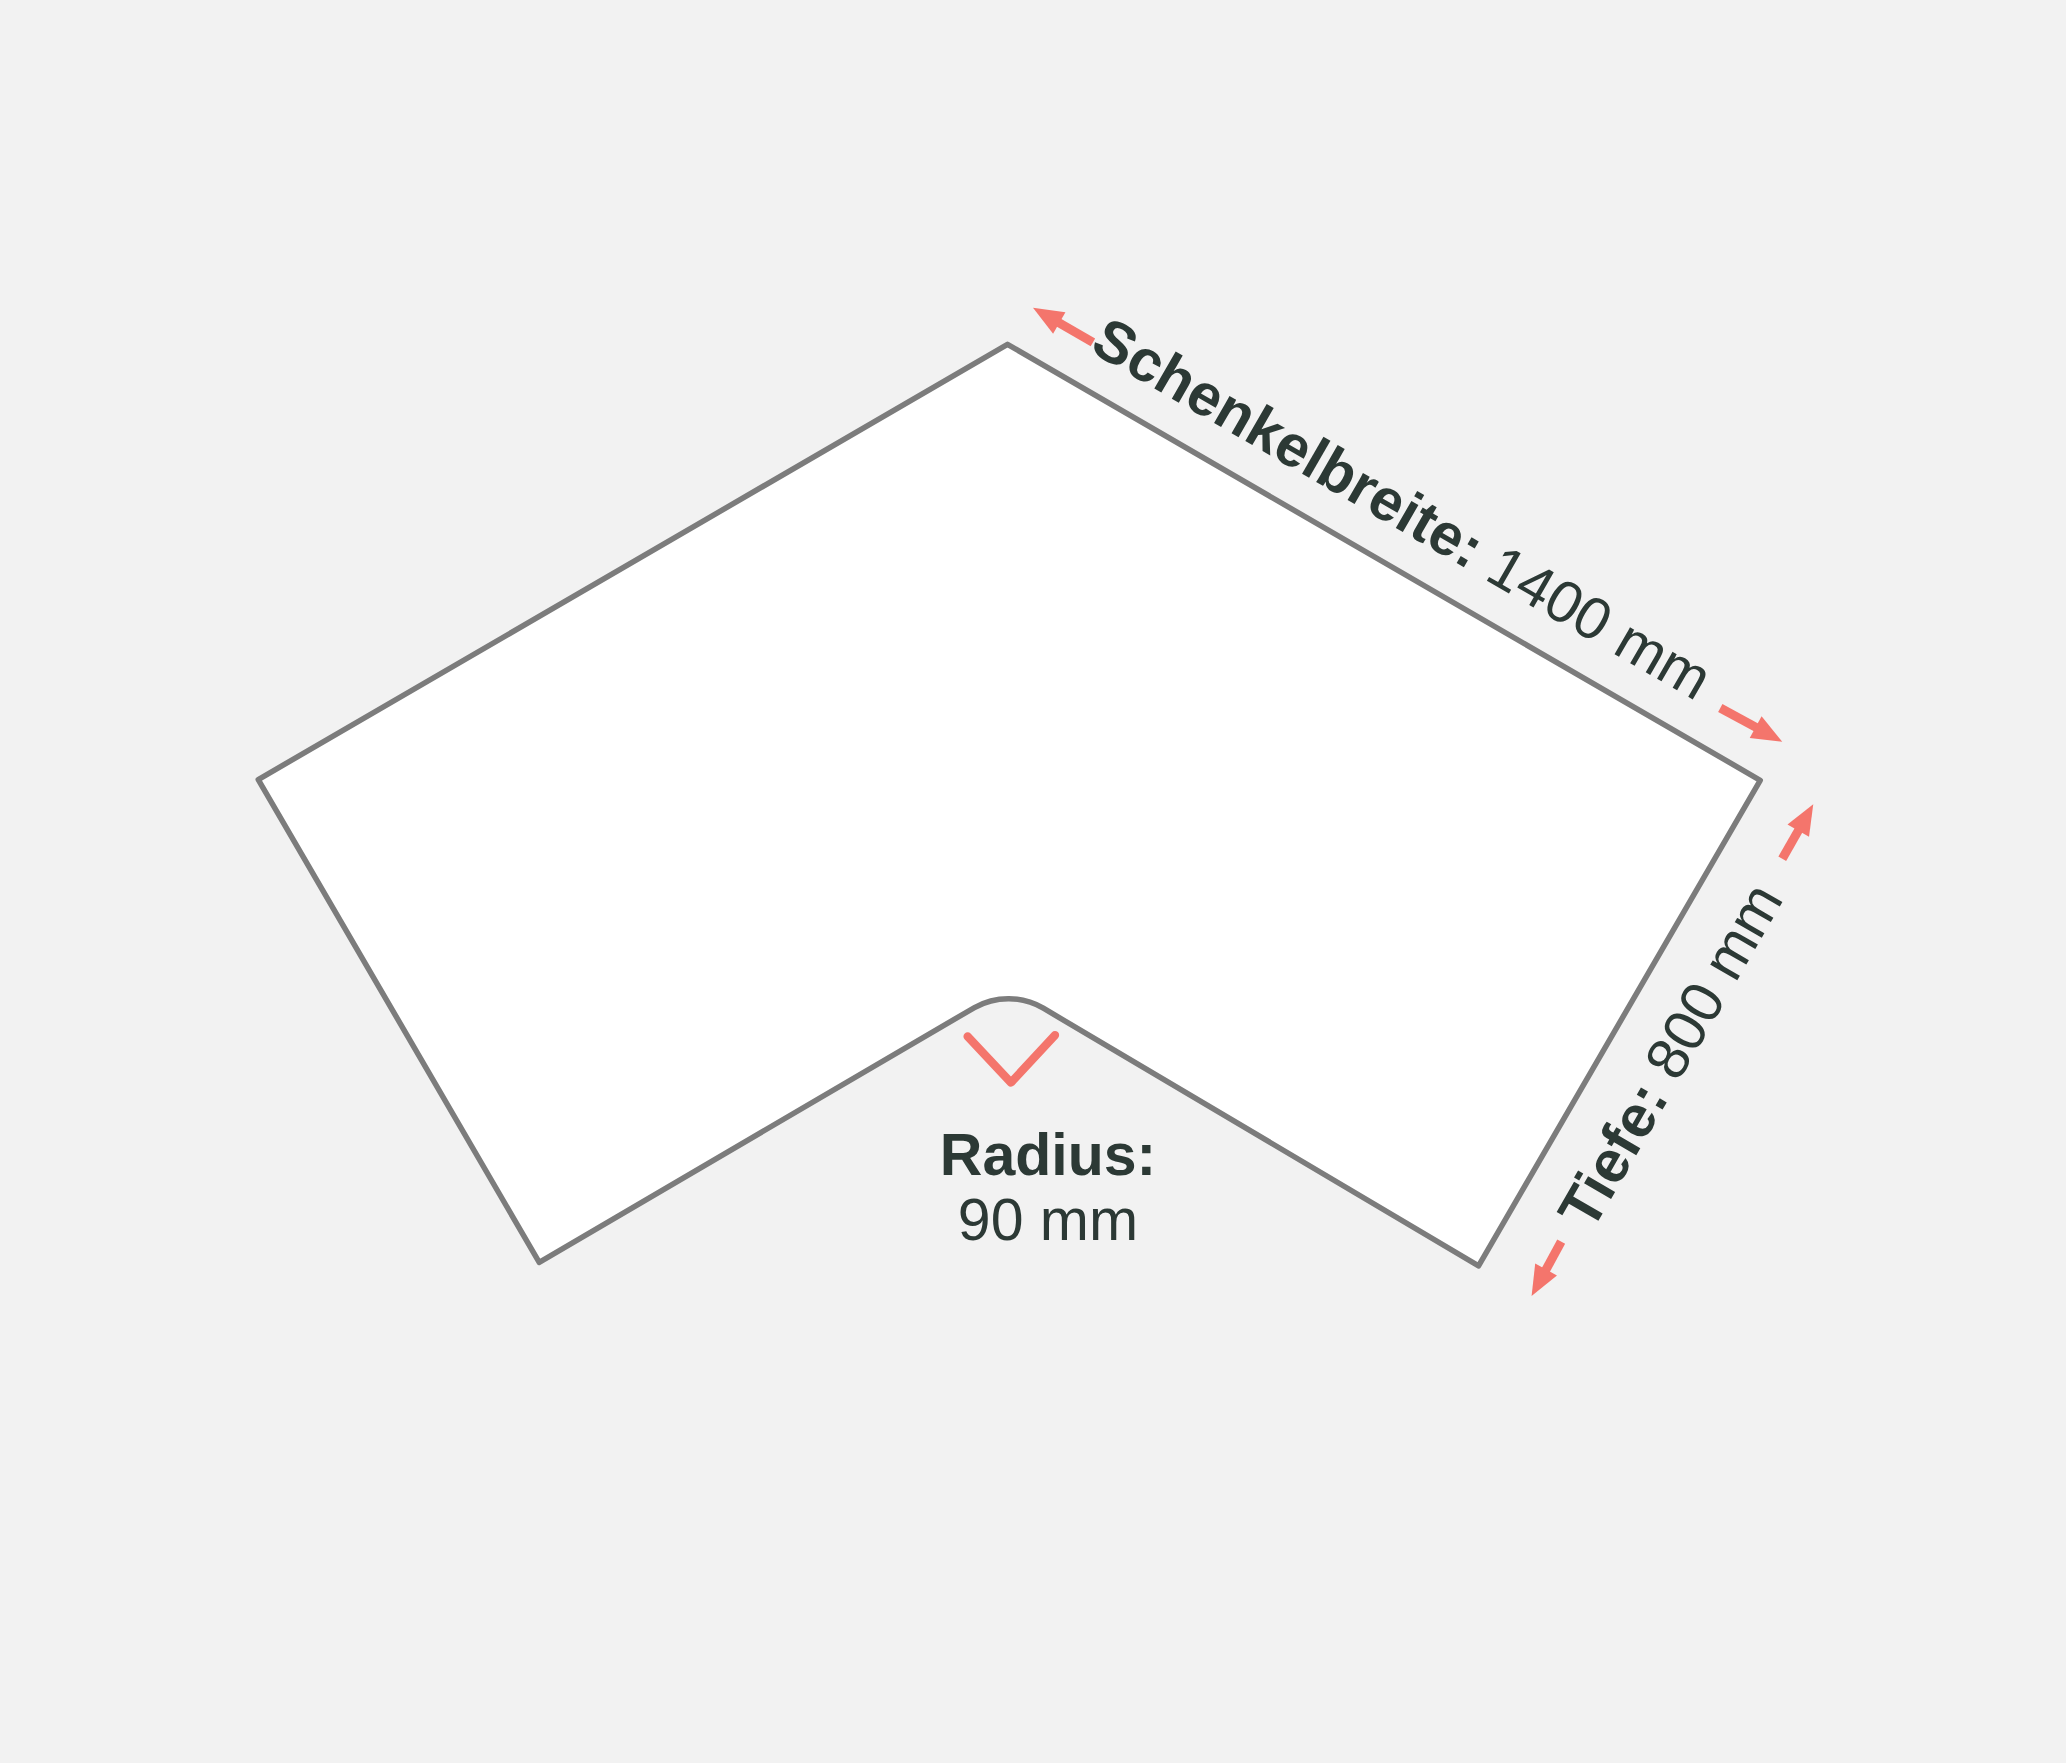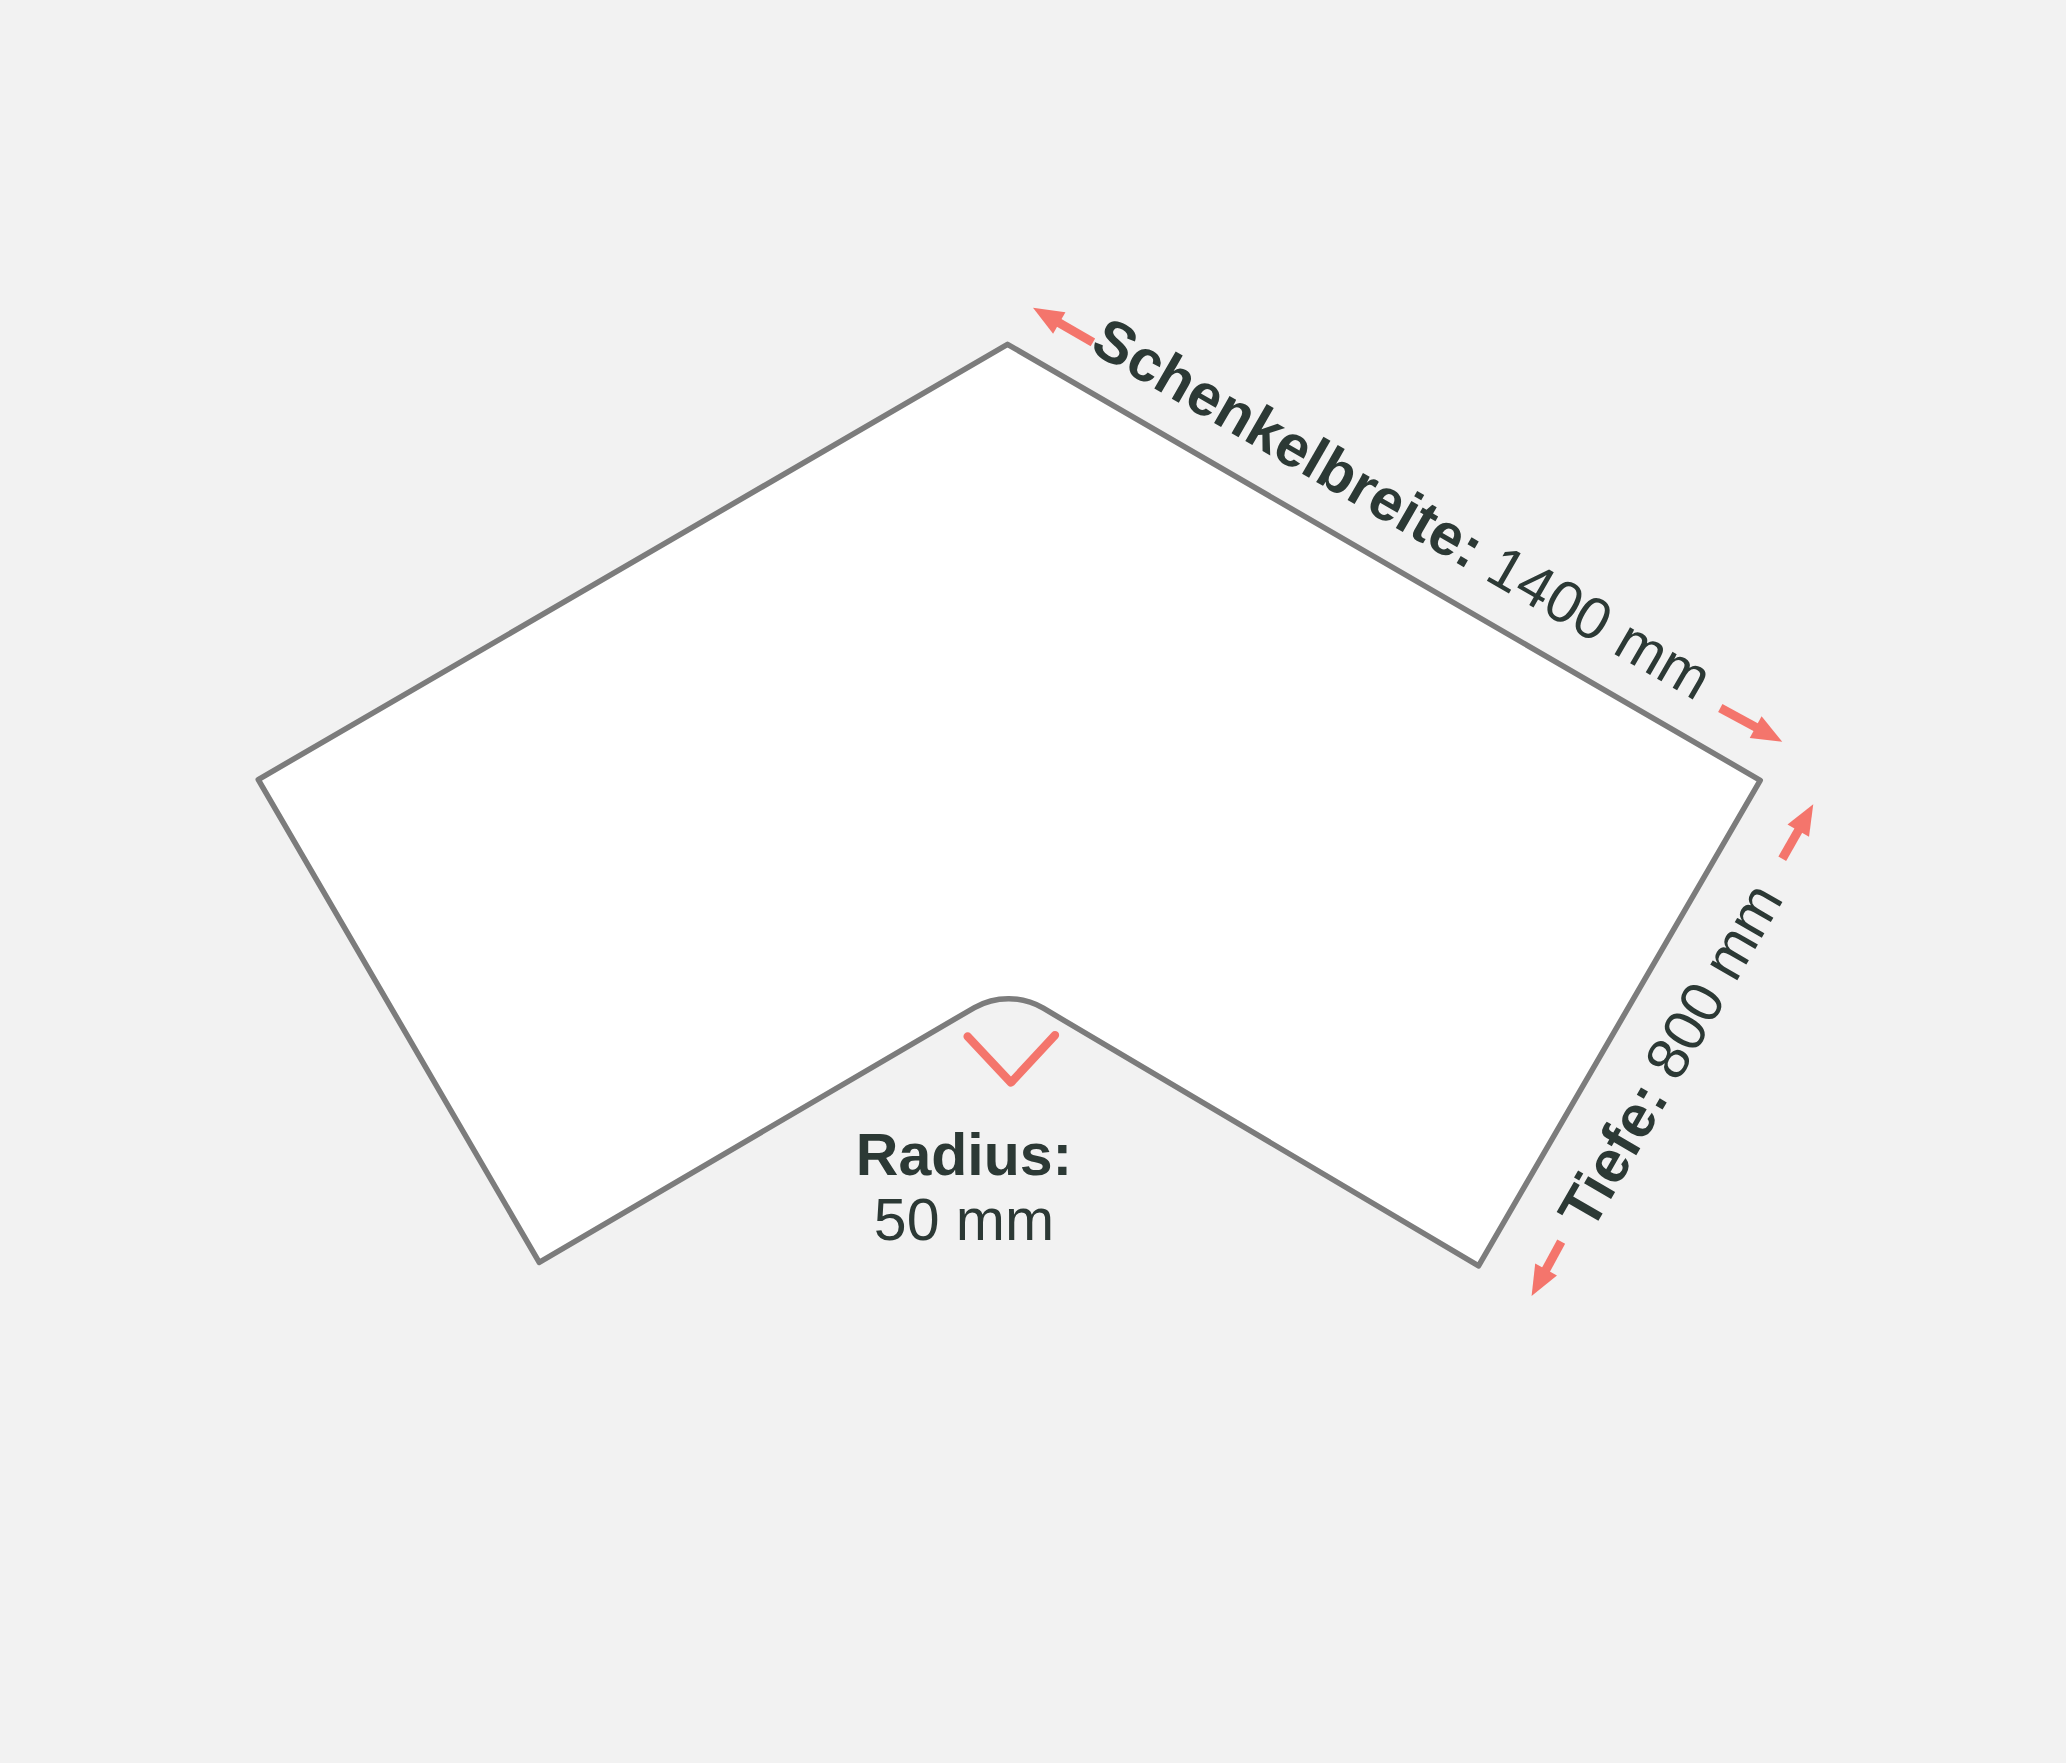--- a/index.html
+++ b/index.html
@@ -54,19 +54,19 @@
   </svg>
 
   <div class="dim-label" id="label-schenkelbreite" style="left: 1402px; top: 509px; color: rgb(44, 57, 53); transform: translate(-50%, -50%) rotate(30deg);">
     <span class="b">Schenkelbreite:</span><span> 1400 mm</span>
   </div>
 
   <div class="dim-label" id="label-tiefe" style="left: 1671px; top: 1056px; color: rgb(44, 57, 53); transform: translate(-50%, -50%) rotate(-60deg);">
     <span class="b">Tiefe:</span><span> 800 mm</span>
   </div>
 
-  <div class="dim-label" id="label-radius" style="left: 964px; top: 1188px; color: rgb(44, 57, 53); transform: translate(-50%, -50%) rotate(0deg);">
+  <div class="dim-label" id="label-radius" style="left: 1048px; top: 1188px; color: rgb(44, 57, 53); transform: translate(-50%, -50%) rotate(0deg);">
     <div class="b">Radius:</div>
-    <div>50 mm</div>
+    <div>90 mm</div>
   </div>
 
 </div>
 
 
 </body></html>

